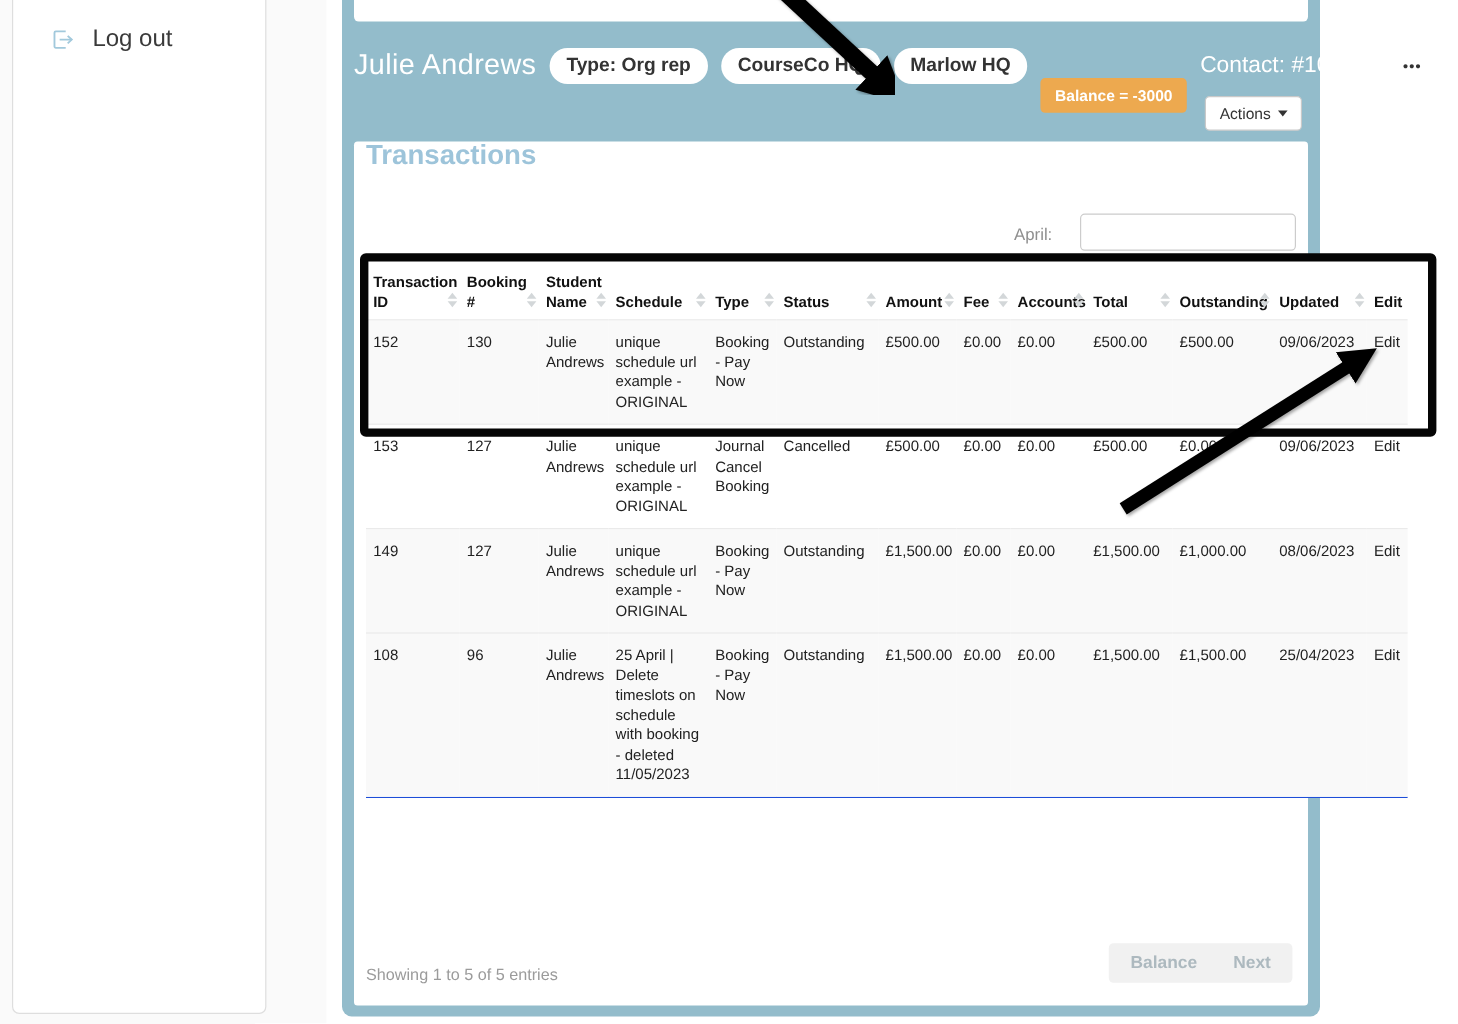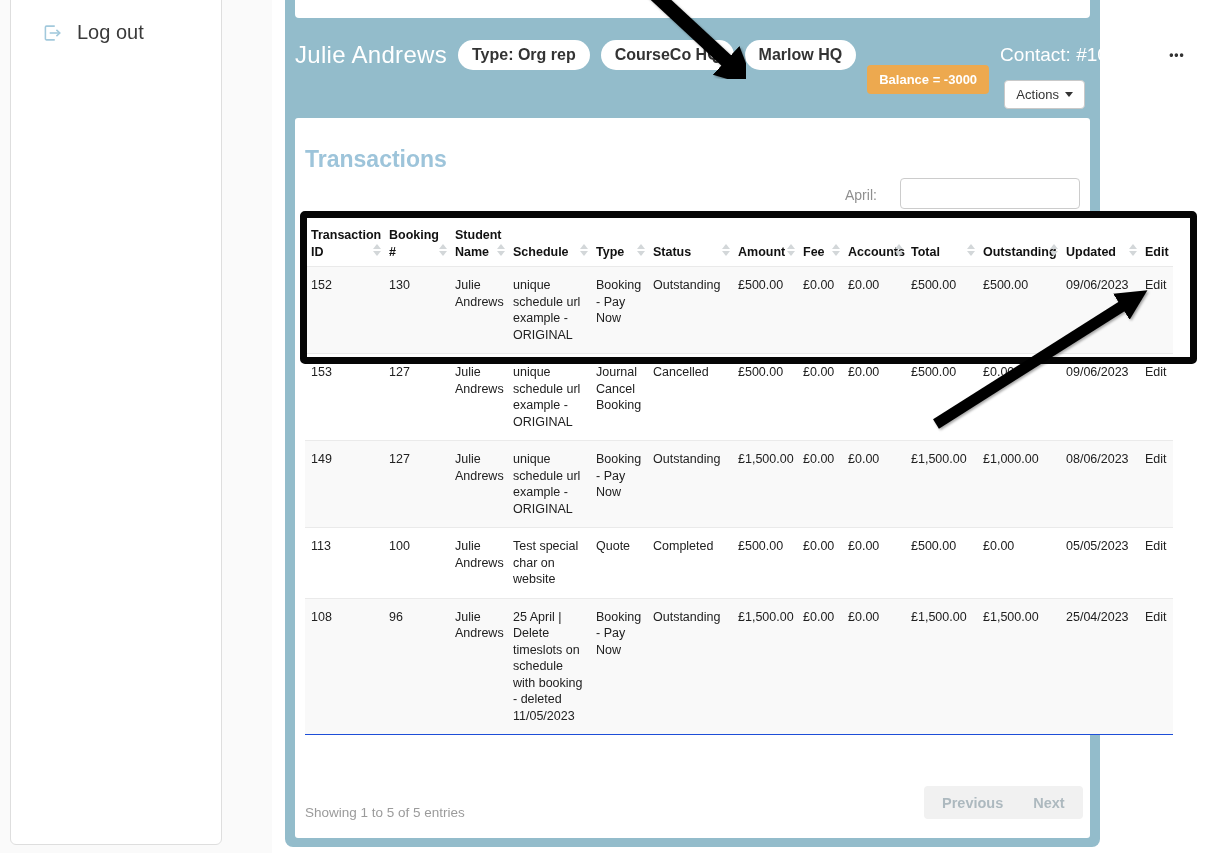--- a/index.html
+++ b/index.html
@@ -38,21 +38,21 @@
          cursor:pointer; white-space:nowrap; }
   .tab.active { background:var(--tab-active-bg,#6da4b8); color:#fff; }
   .actions-btn { position:absolute; right:15px; top:100px; height:29px; background:#fff;
                  border:1px solid #c9c9c9; border-radius:4px; font-size:13px; color:#333;
                  padding:0 11px; display:flex; align-items:center; gap:6px; cursor:pointer;
                  font-family:inherit; }
   .caret { width:0; height:0; border-left:4px solid transparent; border-right:4px solid transparent;
            border-top:5px solid #333; display:inline-block; }
 
   
-  .page-title { position:absolute; left:305px; top:146px; font-size:23px;
+  .page-title { position:absolute; left:305px; top:116px; font-size:23px;
                 color:var(--title-color,#9dc4da); z-index:6; }
   .search-label { position:absolute; left:845px; top:187px; font-size:14px; color:#8f8f8f; z-index:6; }
   .search-input { position:absolute; left:900px; top:178px; width:180px; height:31px;
                   border:1px solid #cccccc; border-radius:4px; z-index:6; padding:0 8px;
                   font-size:13px; font-family:inherit; background:#fff; }
 
   .rect-underlay { position:absolute; left:306px; top:216px; width:886px; height:142px;
                    background:#ffffff; z-index:5; }
   .table-wrap { position:absolute; left:305px; top:222px; width:868px; background:#ffffff;
                 border-bottom:1px solid #1d4ed8; z-index:6; }
@@ -234,35 +234,20 @@
         <td>Booking - Pay Now</td>
         <td>Outstanding</td>
         <td class="nw">£1,500.00</td>
         <td class="nw">£0.00</td>
         <td class="nw">£0.00</td>
         <td class="nw">£1,500.00</td>
         <td class="nw">£1,000.00</td>
         <td class="nw">08/06/2023</td>
         <td class="nw"><a class="edit-link">Edit</a></td>
       </tr>
-      <tr>
-        <td class="nw">113</td>
-        <td class="nw">100</td>
-        <td>Julie Andrews</td>
-        <td>Test special char on website</td>
-        <td>Quote</td>
-        <td>Completed</td>
-        <td class="nw">£500.00</td>
-        <td class="nw">£0.00</td>
-        <td class="nw">£0.00</td>
-        <td class="nw">£500.00</td>
-        <td class="nw">£0.00</td>
-        <td class="nw">05/05/2023</td>
-        <td class="nw"><a class="edit-link">Edit</a></td>
-      </tr>
       <tr class="odd">
         <td class="nw">108</td>
         <td class="nw">96</td>
         <td>Julie Andrews</td>
         <td>25 April | Delete timeslots on schedule with booking - deleted 11/05/2023</td>
         <td>Booking - Pay Now</td>
         <td>Outstanding</td>
         <td class="nw">£1,500.00</td>
         <td class="nw">£0.00</td>
         <td class="nw">£0.00</td>
@@ -270,21 +255,21 @@
         <td class="nw">£1,500.00</td>
         <td class="nw">25/04/2023</td>
         <td class="nw"><a class="edit-link">Edit</a></td>
       </tr>
     </tbody>
   </table>
 </div>
 
 <div class="showing">Showing 1 to 5 of 5 entries</div>
 <div class="pagination">
-  <button class="page-btn">Previous</button>
+  <button class="page-btn">Balance</button>
   <button class="page-btn">Next</button>
 </div>
 
 <div class="anno-rect"></div>
 <svg class="anno-svg" viewBox="0 0 1215 853">
   <defs>
     <marker id="ah" viewBox="0 0 10 10" refX="1" refY="5" markerWidth="2.8" markerHeight="3.1" orient="auto">
       <path d="M0,0 L10,5 L0,10 z" fill="#050505"></path>
     </marker>
     <filter id="sh" x="-20%" y="-20%" width="140%" height="140%">

